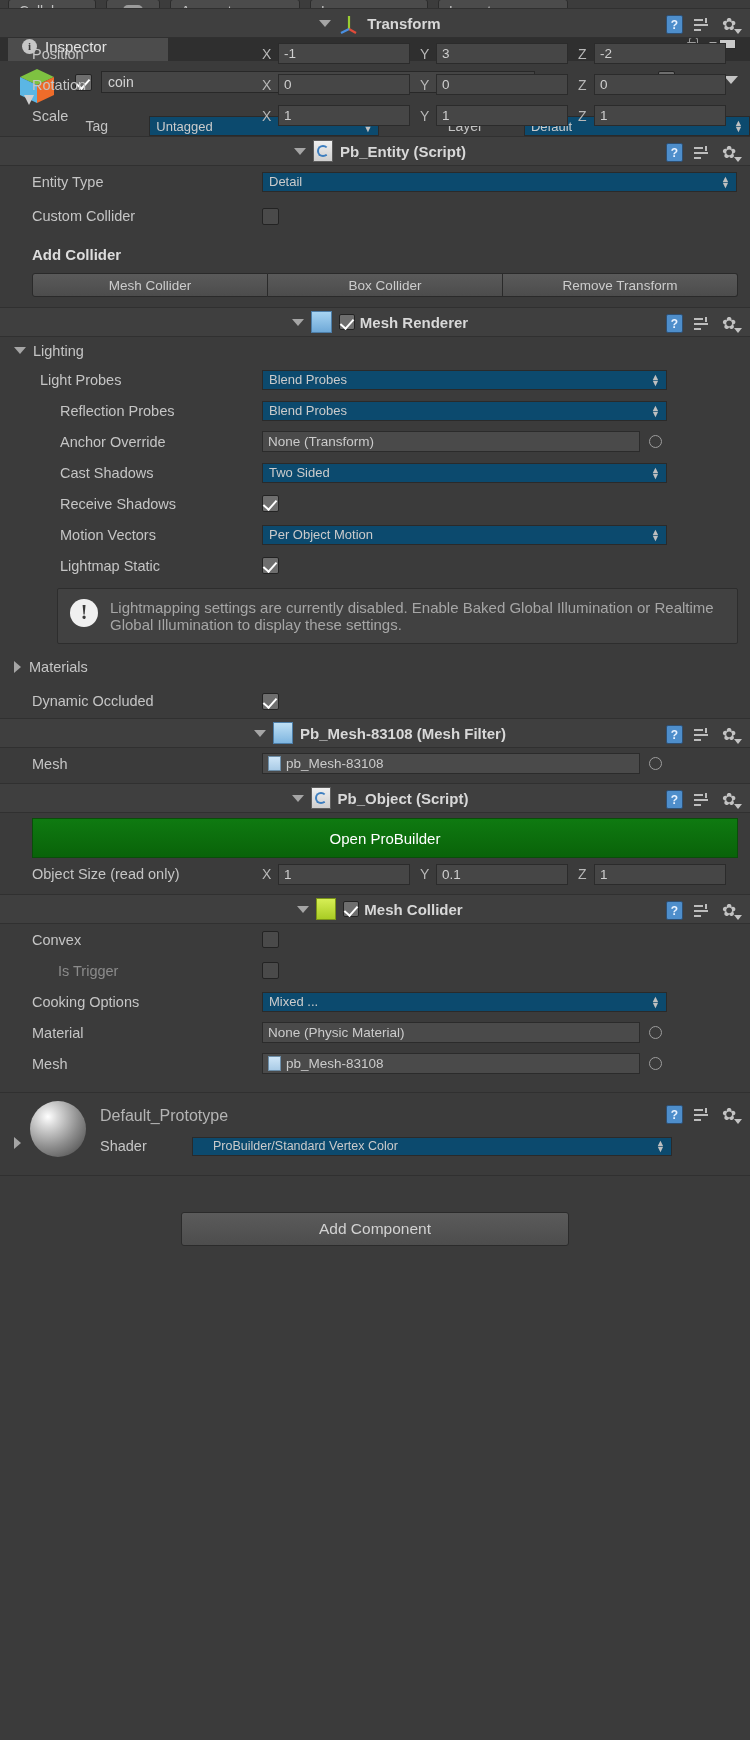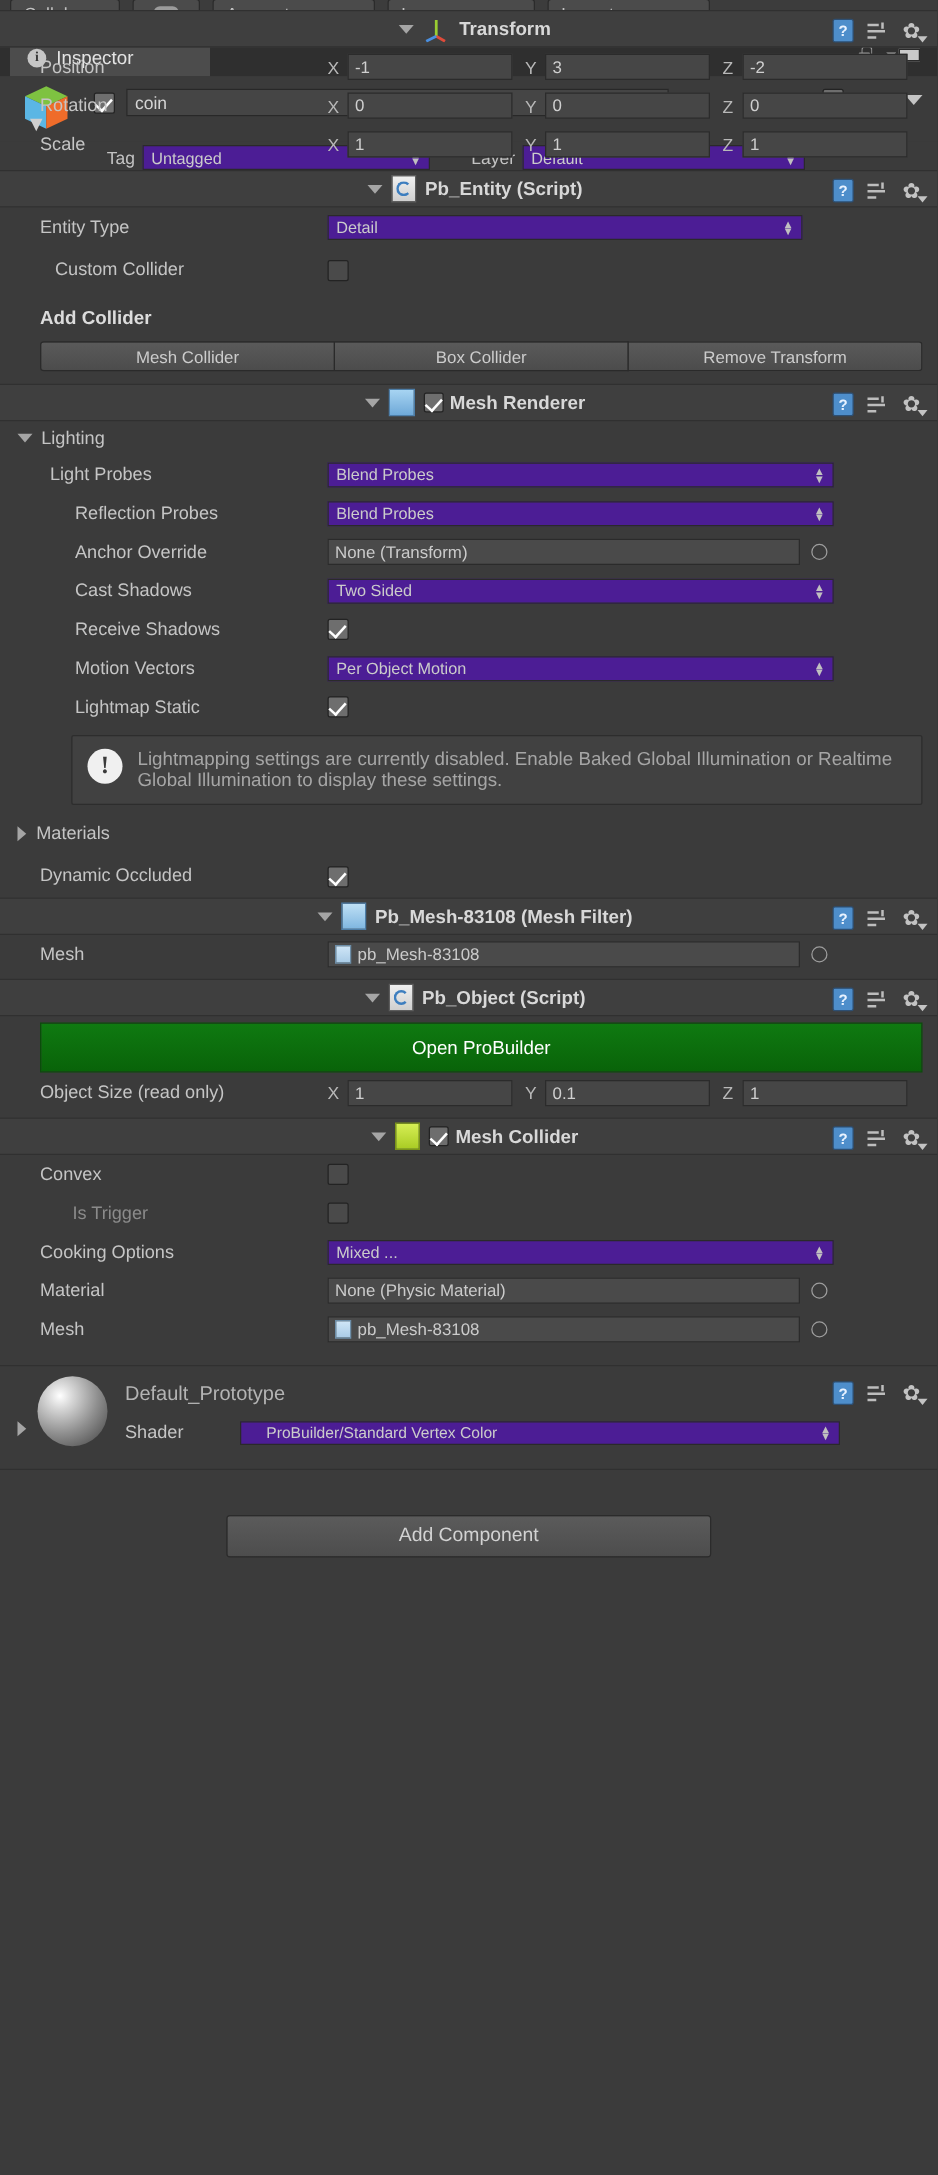--- a/index.html
+++ b/index.html
@@ -72,24 +72,24 @@
   }
   .cb.off { background:#4a4a4a; }
   .name-field {
     width: 434px; height: 22px; background: #454545; border: 1px solid #282828;
     color: #d4d4d4; font-size: 14px; padding: 0 6px; line-height: 20px;
   }
   .static-box { position: absolute; right: 12px; top: 10px; display: flex; align-items: center; gap: 7px; }
   .static-box .lbl { color: #d0d0d0; font-size: 14px; }
   .dn-tri { width:0;height:0;border-left:7px solid transparent;border-right:7px solid transparent;border-top:8px solid #c4c4c4; }
 
-  .taglayer { position: absolute; top: 105px; left: 0; width: 750px; height: 26px; display: flex; align-items: center; }
+  .taglayer { position: absolute; top: 105px; left: 0; width: 750px; height: 26px; display: flex; align-items: center; justify-content: space-between; }
   .tl-label { color: #c3c3c3; font-size: 14px; text-align: right; }
   .popup {
-    background: #4c1d95; border: 1px solid #2a2a2a; height: 20px; color: #cbcbcb;
+    background: #0c4a6e; border: 1px solid #2a2a2a; height: 20px; color: #cbcbcb;
     font-size: 13px; display: flex; align-items: center; padding: 0 6px; position: relative;
   }
   .popup .arrows { position: absolute; right: 6px; top: 3px; color: #c0c0c0; font-size: 9px; line-height: 6px; }
 
   
   .comp-hdr {
     position: relative; height: 30px; background: #3f3f3f;
     border-top: 1px solid #303030; border-bottom: 1px solid #303030;
     display: flex; align-items: center; padding-left: 10px; gap: 7px; justify-content: center;
   }
@@ -287,27 +287,27 @@
         <i style="left:0;top:1px;width:9px;height:2px;"></i>
           <i style="left:0;top:6px;width:14px;height:2px;"></i>
         <i style="left:0;top:11px;width:7px;height:2px;"></i>
           <i style="left:11px;top:0;width:2px;height:5px;"></i>
       </span>
       <span class="gear-ico"></span>
     </span>
   </div>
   <div class="row">
     <span class="rlabel" style="width:262px;padding-left:32px;">Entity Type</span>
-    <div class="popup" style="width:380px;">
+    <div class="popup" style="width:475px;">
       <span>Detail</span>
       <span class="arrows">▲<br>▼</span>
     </div>
   </div>
   <div class="row" style="height:38px;">
-    <span class="rlabel" style="width:262px;padding-left:44px;">Custom Collider</span>
+    <span class="rlabel" style="width:262px;padding-left:32px;">Custom Collider</span>
     <span class="cb off"></span>
   </div>
   <div class="row" style="height:38px;">
     <span class="rlabel" style="padding-left:32px;font-weight:bold;font-size:15px;color:#dcdcdc;">Add Collider</span>
   </div>
   <div class="btnrow" style="margin:0 12px 10px 32px;">
     <div class="gbtn">Mesh Collider</div>
     <div class="gbtn">Box Collider</div>
     <div class="gbtn">Remove Transform</div>
   </div>

